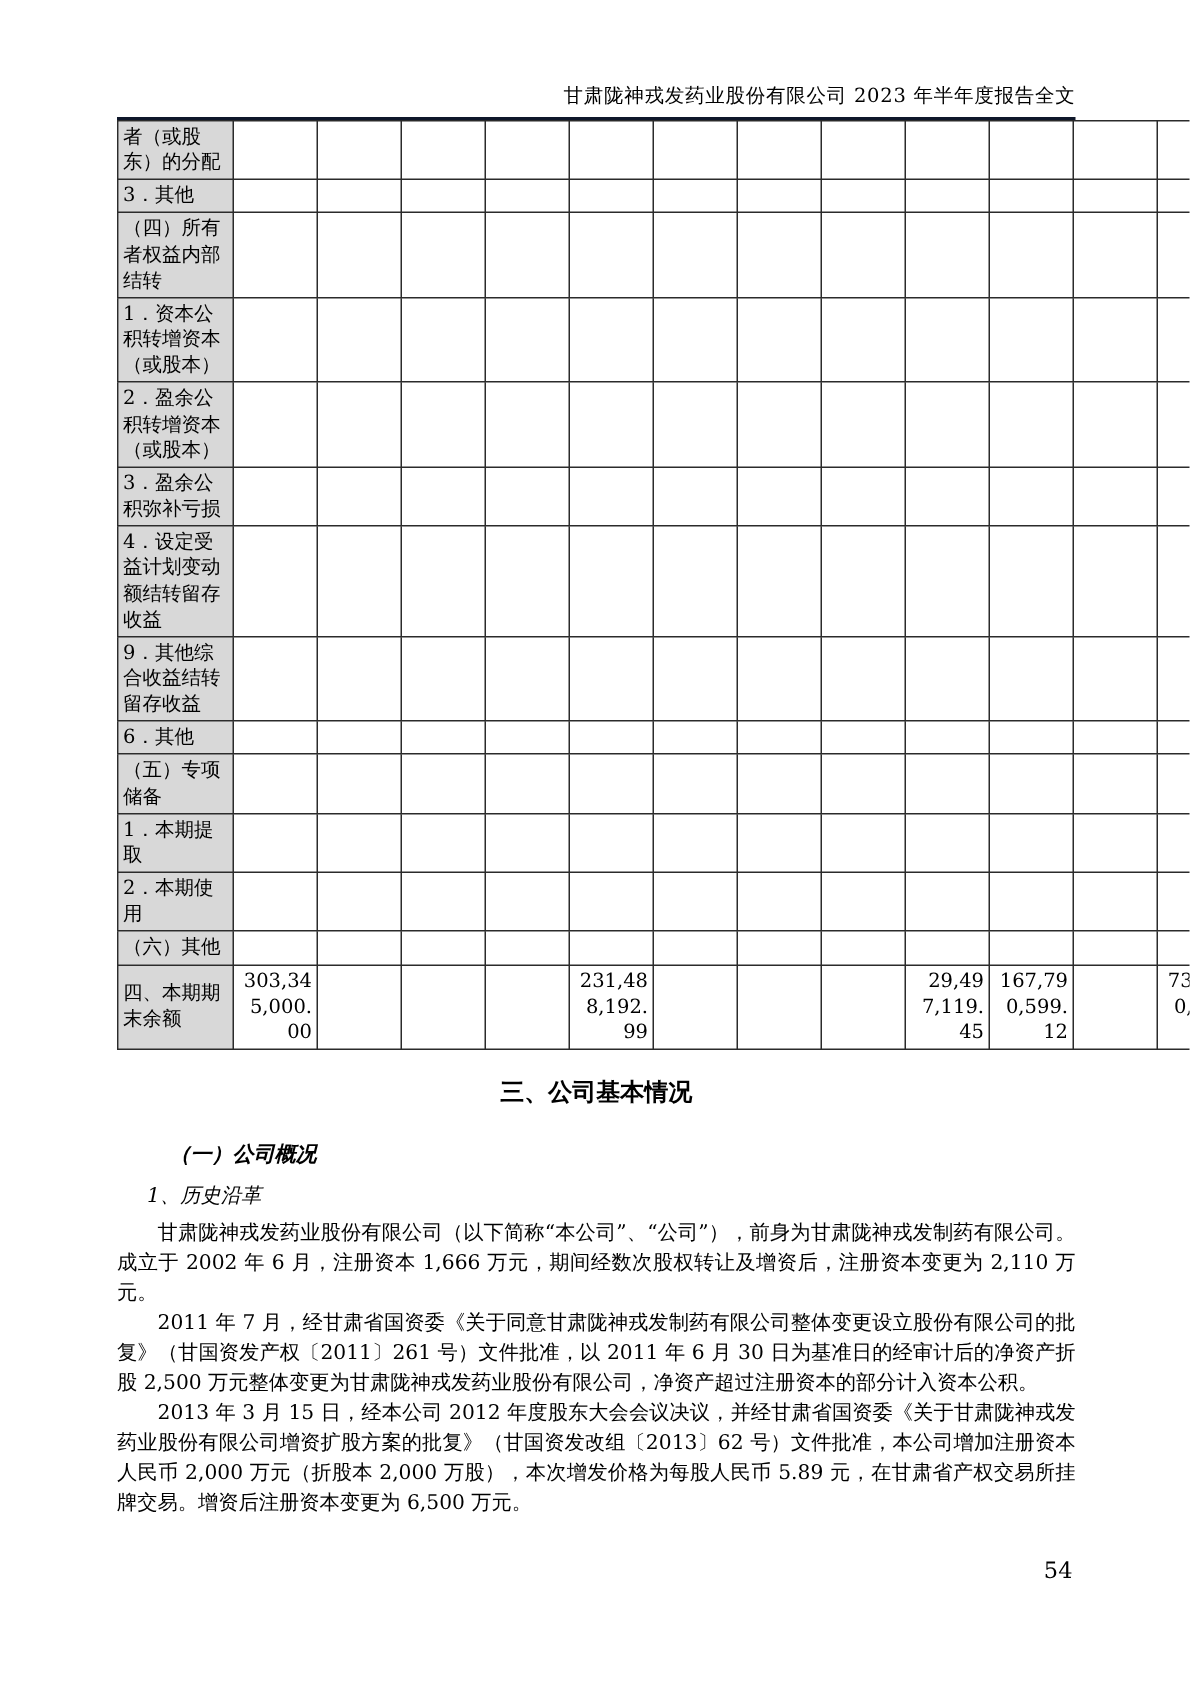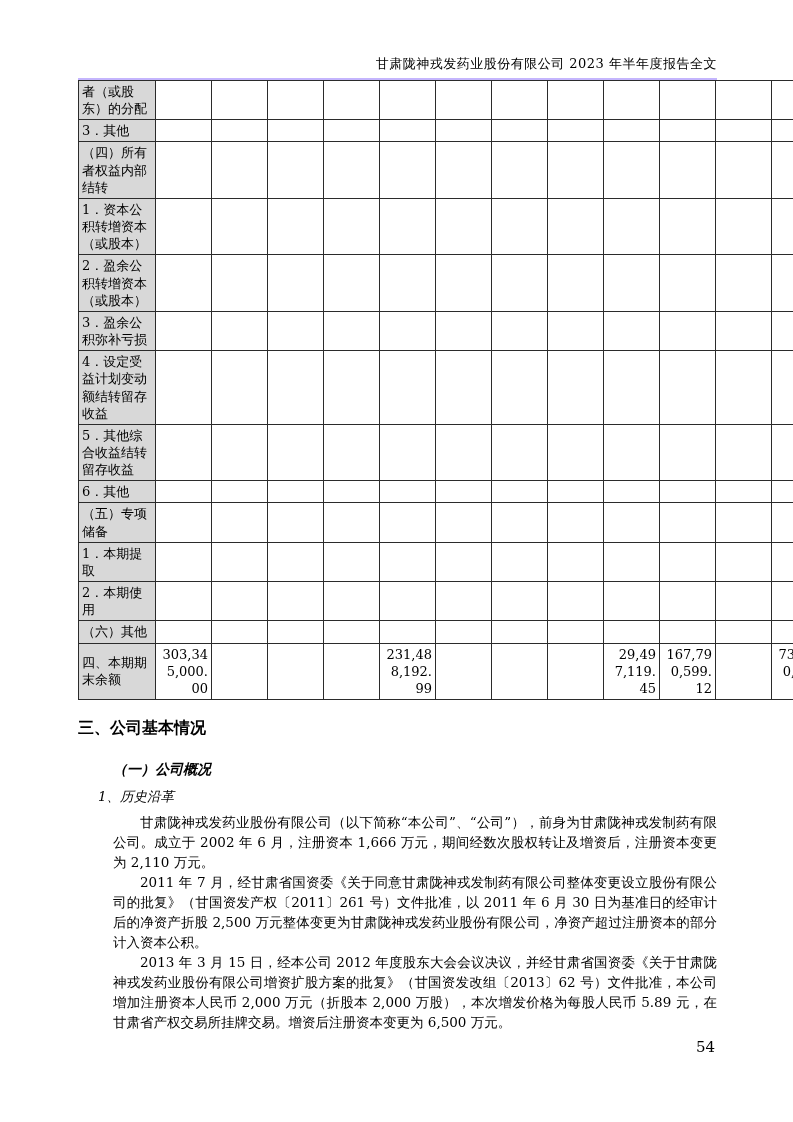--- a/index.html
+++ b/index.html
@@ -20,21 +20,21 @@
     width: 793px;
     height: 1122px;
     padding: 55px 76px 0 78px;
     position: relative;
   }
   .page-header {
     text-align: right;
     font-size: 13px;
     letter-spacing: 0.5px;
     padding-bottom: 5px;
-    border-bottom: 2px solid #c4b5fd;
+    border-bottom: 2px solid #0f172a;
   }
   table.equity {
     border-collapse: collapse;
     table-layout: fixed;
     width: 750px;
     margin-top: 0;
     font-size: 13px;
   }
   table.equity th.row-label {
     background: var(--label-bg, #d8d8d8);
@@ -55,35 +55,35 @@
     min-height: 18px;
   }
   table.equity tr {
     height: 21px;
   }
   h2.sec {
     font-size: 16px;
     font-weight: bold;
     margin: 18px 0 0 0;
     font-family: "DejaVu Serif", "Liberation Serif", serif;
+    text-align: center;
   }
   h3.subsec {
     font-size: 14px;
     font-weight: bold;
     margin: 22px 0 0 35px;
     font-style: italic;
   }
   .list-heading {
     font-size: 13.5px;
     margin: 9px 0 0 20px;
     font-style: italic;
   }
   .paragraphs {
     margin-top: 6px;
-    margin-left: 35px;
   }
   .paragraphs p {
     margin: 0;
     font-size: 13.5px;
     line-height: 20px;
     text-align: justify;
     text-indent: 2em;
   }
   .page-number {
     position: absolute;
@@ -217,21 +217,21 @@
           <td></td>
           <td></td>
           <td></td>
           <td></td>
           <td></td>
           <td></td>
           <td></td>
           <td></td>
         </tr>
         <tr>
-          <th class="row-label">5．其他综合收益结转留存收益</th>
+          <th class="row-label">9．其他综合收益结转留存收益</th>
           <td></td>
           <td></td>
           <td></td>
           <td></td>
           <td></td>
           <td></td>
           <td></td>
           <td></td>
           <td></td>
           <td></td>

